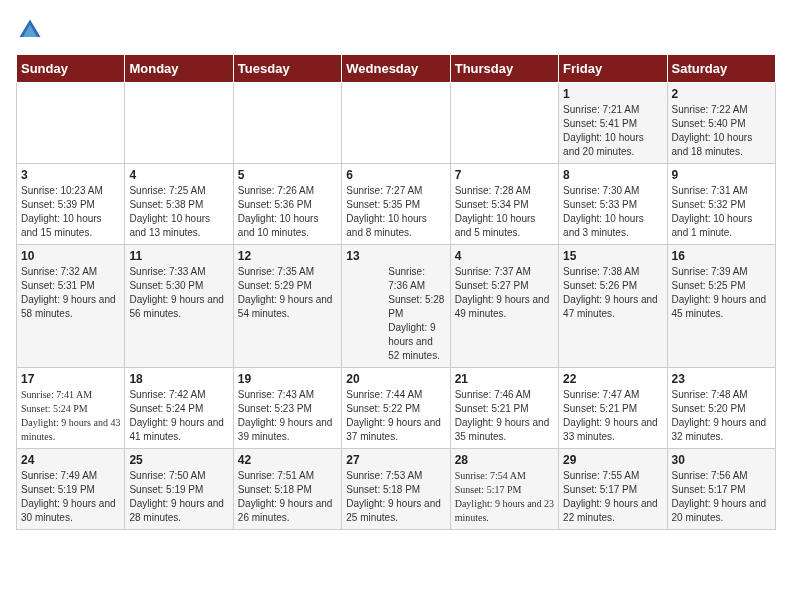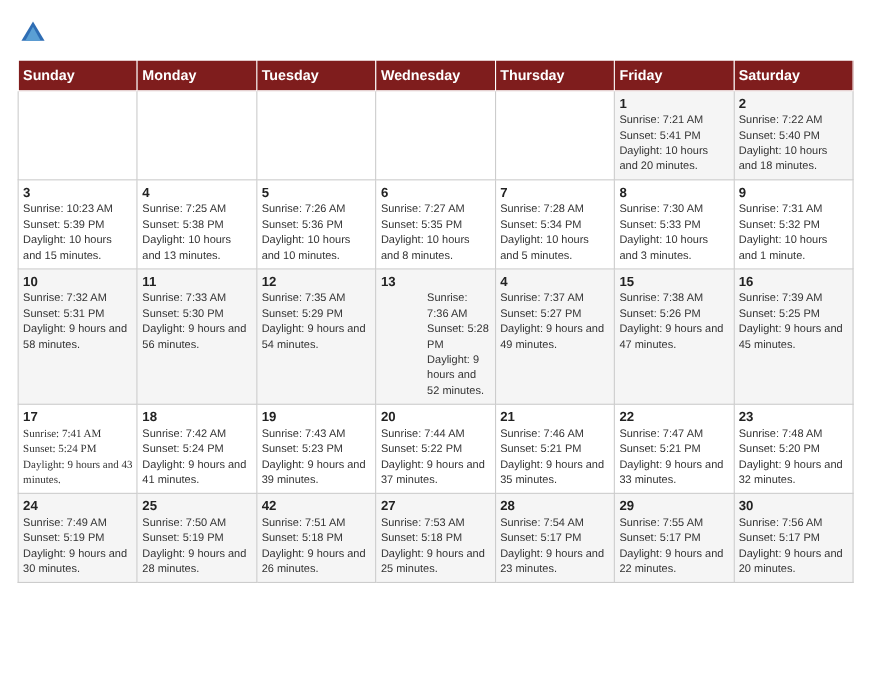--- a/index.html
+++ b/index.html
@@ -290,21 +290,21 @@
 Daylight: 9 hours and 26 minutes.</div>
         </td>
         <td>
           <div class="day-num">27</div>
           <div class="day-info" style="white-space: pre-line;">Sunrise: 7:53 AM
 Sunset: 5:18 PM
 Daylight: 9 hours and 25 minutes.</div>
         </td>
         <td>
           <div class="day-num">28</div>
-          <div class="day-info" style="white-space: pre-line;">Sunrise: 7:54 AM
+          <div class="day-info" style="white-space: pre-line; font-family: Liberation Serif, serif;">Sunrise: 7:54 AM
 Sunset: 5:17 PM
 Daylight: 9 hours and 23 minutes.</div>
         </td>
         <td>
           <div class="day-num">29</div>
           <div class="day-info" style="white-space: pre-line;">Sunrise: 7:55 AM
 Sunset: 5:17 PM
 Daylight: 9 hours and 22 minutes.</div>
         </td>
         <td>

